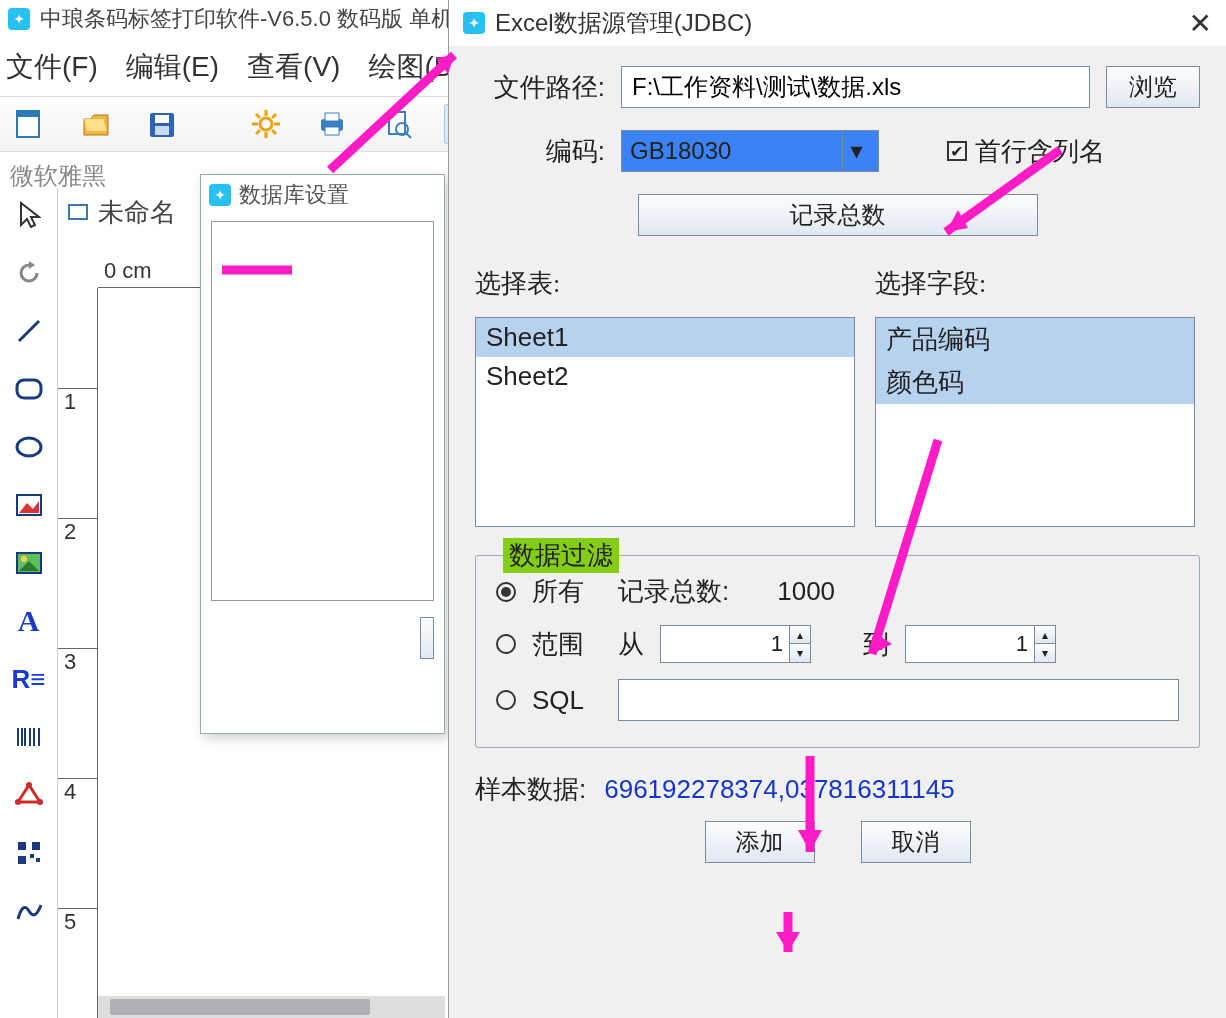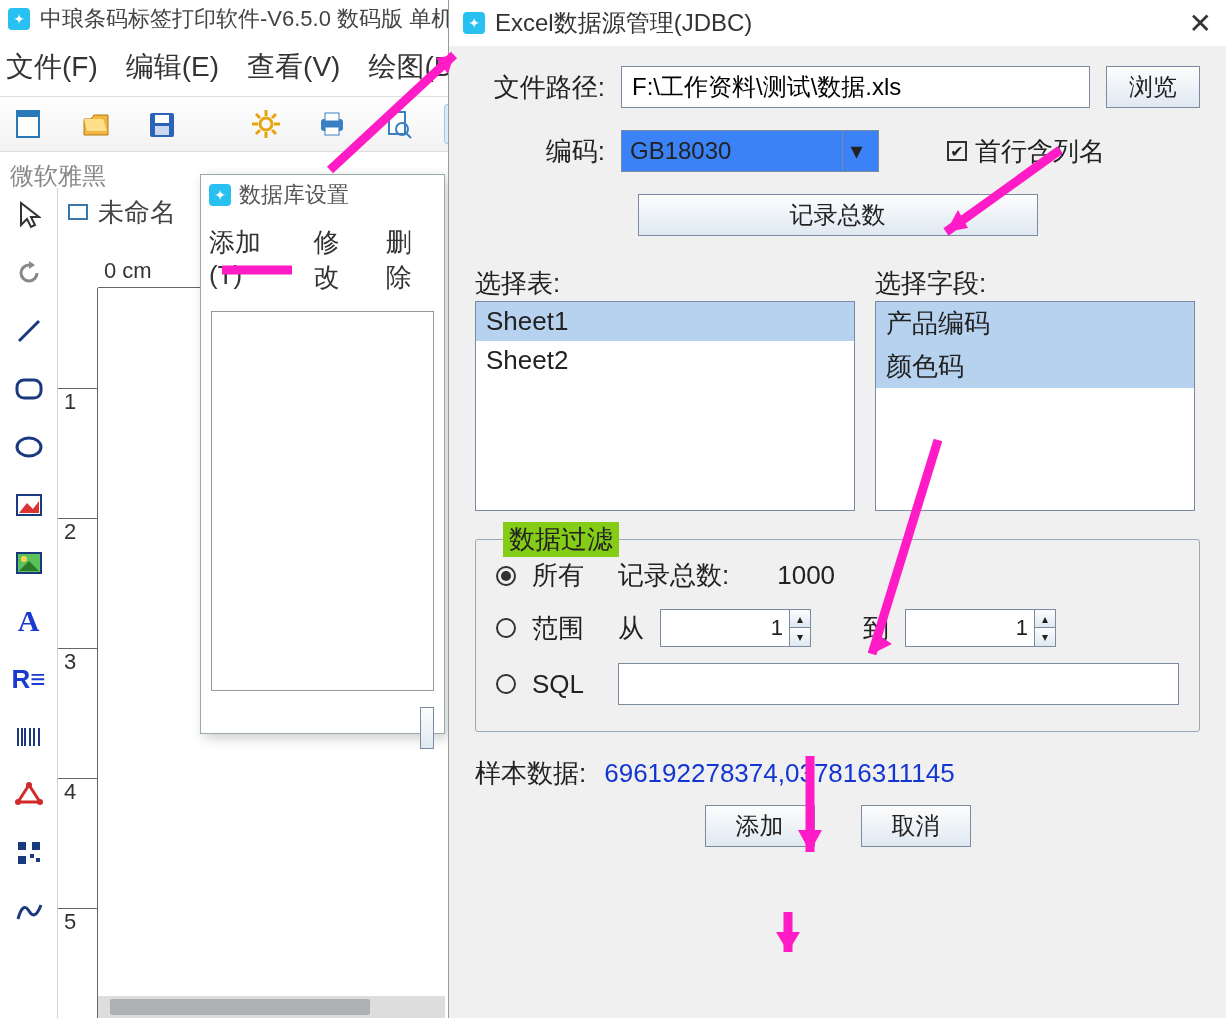--- a/index.html
+++ b/index.html
@@ -108,21 +108,21 @@
     display:flex;align-items:center;justify-content:center;
   }
   .select{
     border:1px solid #7a8aa0;background:#3b82f6;height:42px;width:258px;
     display:flex;align-items:center;justify-content:space-between;padding:0 8px;font-size:24px;
   }
   .select .arrow{width:28px;height:100%;border-left:1px solid #7a8aa0;display:flex;align-items:center;justify-content:center;}
   .check{display:flex;align-items:center;gap:8px;}
   .check .box{width:20px;height:20px;border:2px solid #333;display:flex;align-items:center;justify-content:center;font-size:16px;}
   .testbtn{width:400px;}
-  .section-labels{display:flex;margin-top:30px;margin-bottom:0;}
+  .section-labels{display:flex;margin-top:30px;margin-bottom:16px;font-family:Liberation Serif, serif;}
   .section-labels .sl1{width:400px;}
   .lists{display:flex;gap:20px;}
   .listbox{border:1px solid #7a8aa0;background:#fff;height:210px;font-size:26px;overflow:hidden;}
   .listbox.tables{width:380px;}
   .listbox.fields{width:320px;}
   .listbox .item{padding:4px 10px;}
   .listbox .item.sel{background:#b7d2ef;}
   .fieldset{
     border:1px solid #9aa8b8;border-radius:3px;
     margin-top:28px;padding:18px 20px 10px 20px;position:relative;
@@ -333,25 +333,20 @@
       </div>
     </div>
   </div>
 </div>
 
 <div class="db-popup">
   <div class="titlebar">
     <div class="ticon">✦</div>
     <div>数据库设置</div>
   </div>
-  <div class="menu">
-    <div class="mi">添加(T)</div>
-    <div class="mi">修改</div>
-    <div class="mi">删除</div>
-  </div>
   <div class="listarea"></div>
   <div class="btnbar">
     <div class="gradbtn" style="width:14px;padding:0"></div>
   </div>
 </div>
 
 <div class="jdbc-dialog">
   <div class="jdbc-titlebar">
     <div class="left">
       <div class="ticon">✦</div>

